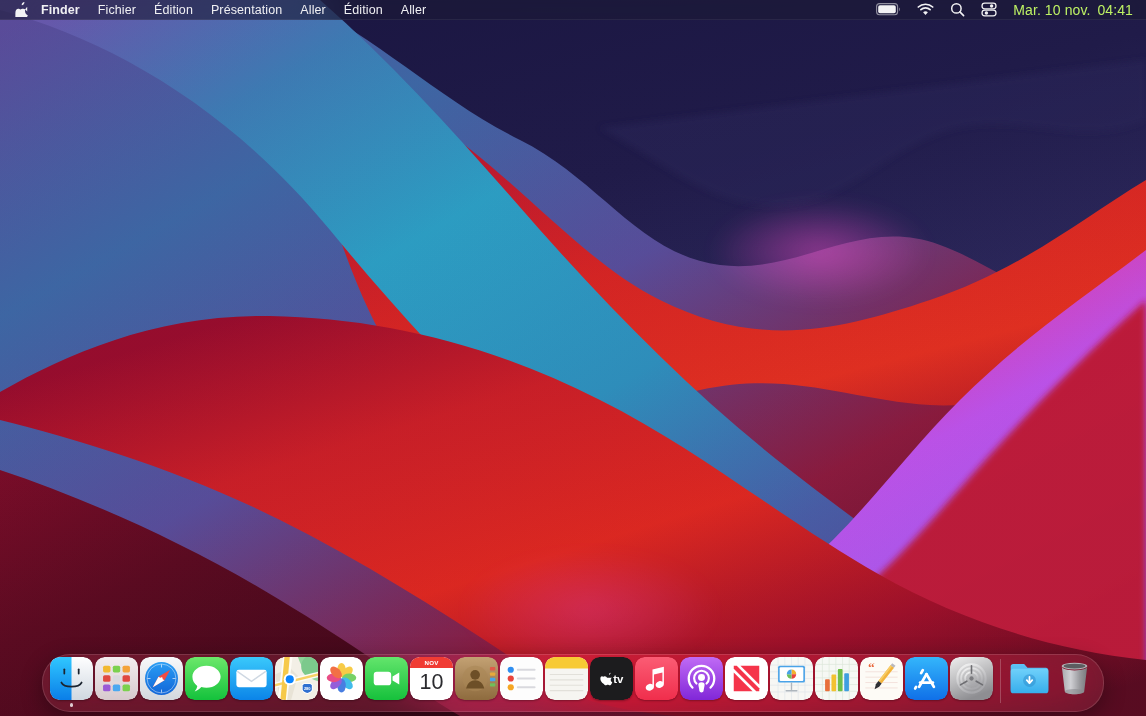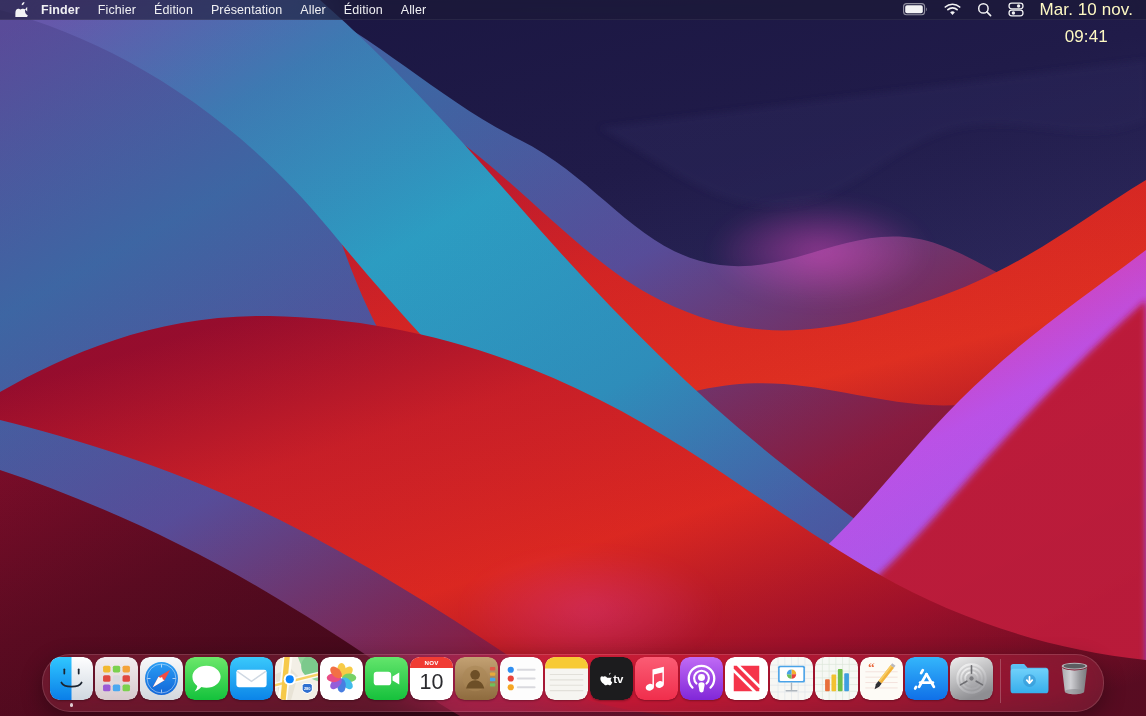--- a/index.html
+++ b/index.html
@@ -38,23 +38,23 @@
     letter-spacing:0.1px; white-space:nowrap; cursor:default;
   }
   .mb-item.bold { font-weight:bold; }
 
   .mb-status {
     height:20px; display:flex; align-items:center; justify-content:center;
     padding:0 6px; cursor:default;
   }
   .mb-status svg { fill:#f2f2f4; }
   #mb-clock {
-    font-size:17px; color:#fef9c3; padding:0 4px 0 6px;
+    font-size:14px; color:#bef264; padding:0 4px 0 6px;
     white-space:nowrap; letter-spacing:0.1px;
-    display:flex; align-items:center; height:20px; gap:7px; cursor:default;flex-direction:column;
+    display:flex; align-items:center; height:20px; gap:7px; cursor:default;
   }
 
   
   #dock {
     position:absolute; left:50%; transform:translateX(-50%);
     bottom:4px; height:58px;
     display:flex; align-items:flex-end;
     padding:4px 6px;
     background:rgba(168,110,115,0.17);
     -webkit-backdrop-filter:blur(26px) saturate(160%);
@@ -264,21 +264,21 @@
       <div class="mb-status">
         <svg width="16" height="15" viewBox="0 0 16 15" xmlns="http://www.w3.org/2000/svg">
           <rect x="1" y="1.2" width="14" height="5.6" rx="2.8" fill="none" stroke="#f2f2f4" stroke-width="1.25"></rect>
           <circle cx="10.6" cy="4" r="1.7" fill="#f2f2f4"></circle>
           <rect x="1" y="8.2" width="14" height="5.6" rx="2.8" fill="none" stroke="#f2f2f4" stroke-width="1.25"></rect>
           <circle cx="5.4" cy="11" r="1.7" fill="#f2f2f4"></circle>
         </svg>
       </div>
       <div id="mb-clock">
         <span>Mar. 10 nov.</span>
-        <span>09:41</span>
+        <span>04:41</span>
       </div>
     </div>
   </div>
 
   <div id="dock">
 
     <div class="dock-slot">
       <div class="dock-icon">
         <svg viewBox="0 0 64 64" xmlns="http://www.w3.org/2000/svg">
           <defs>

